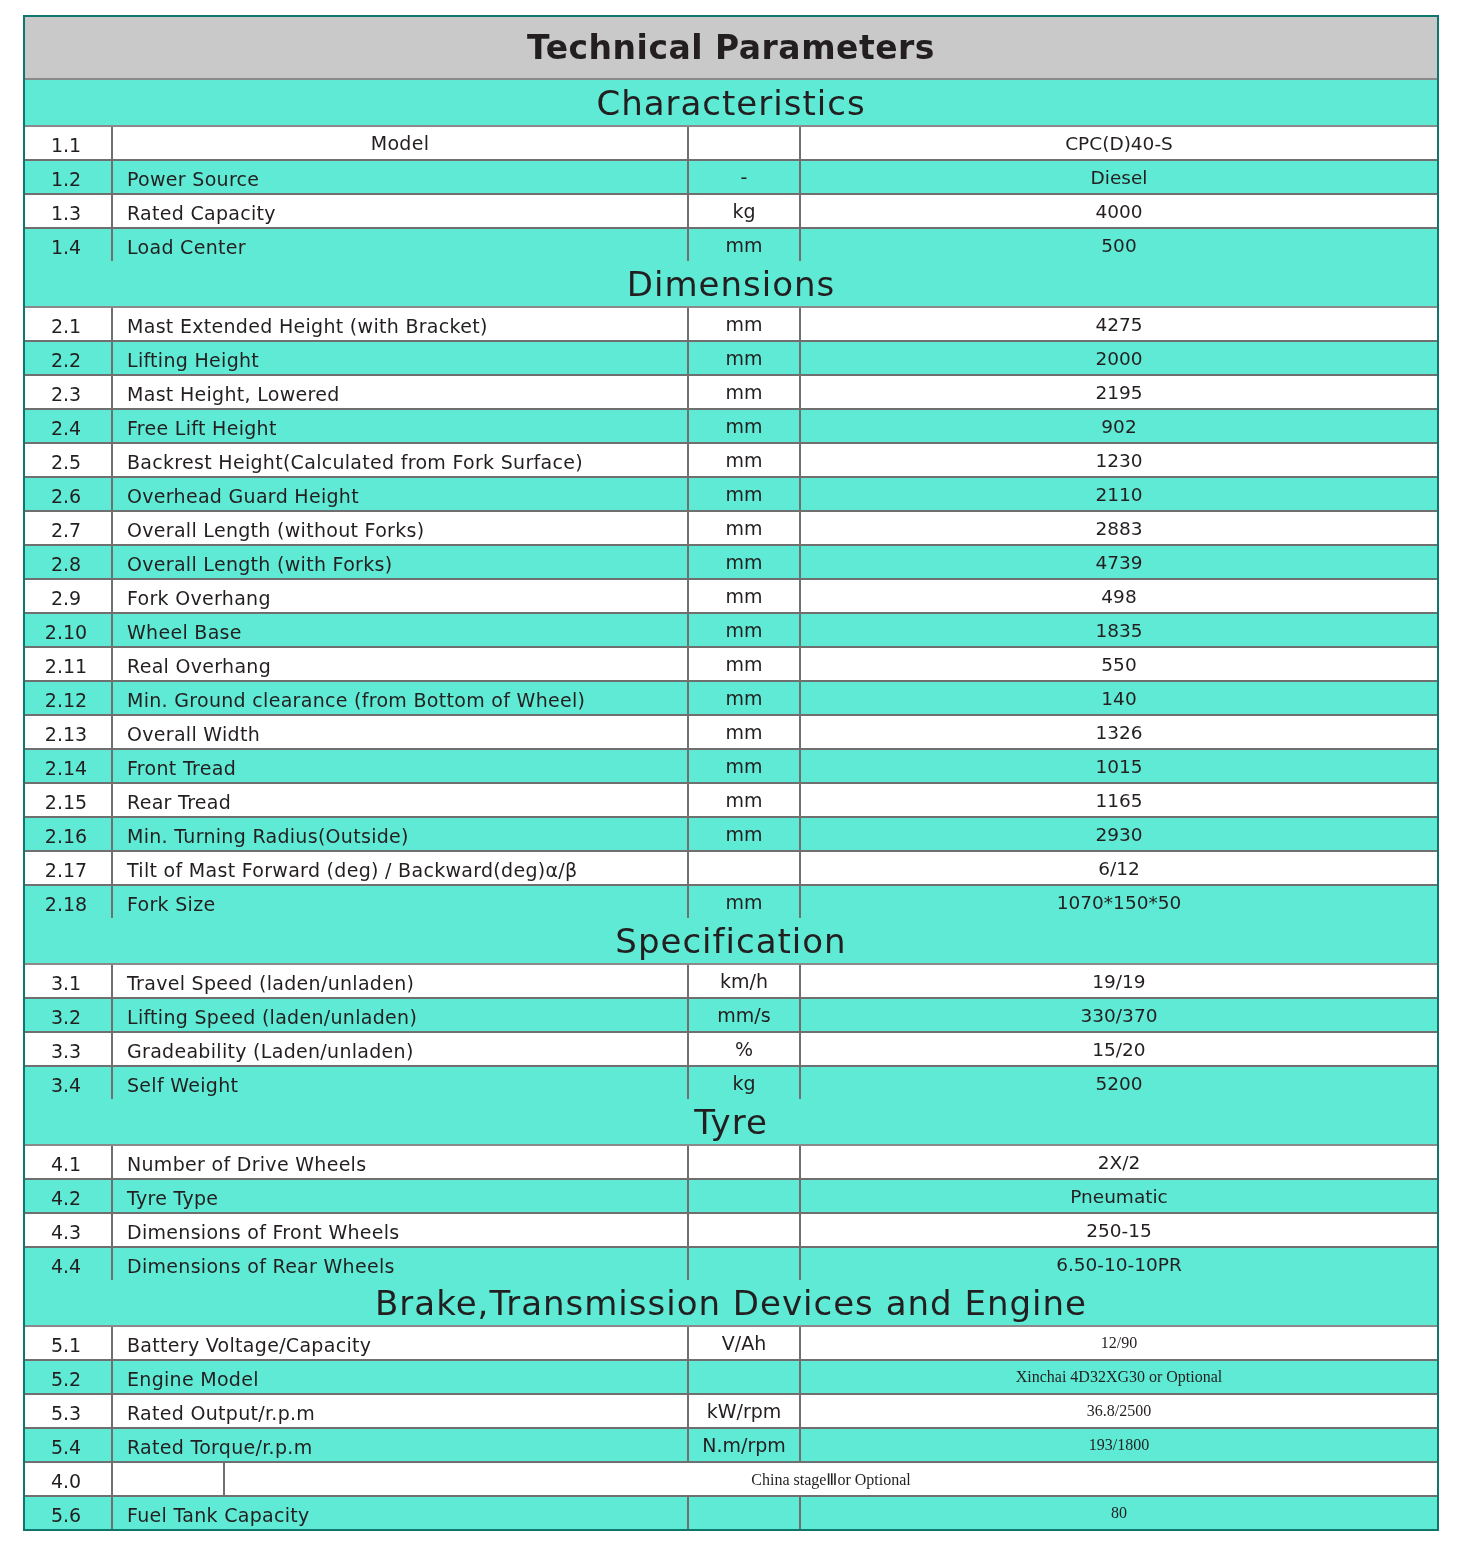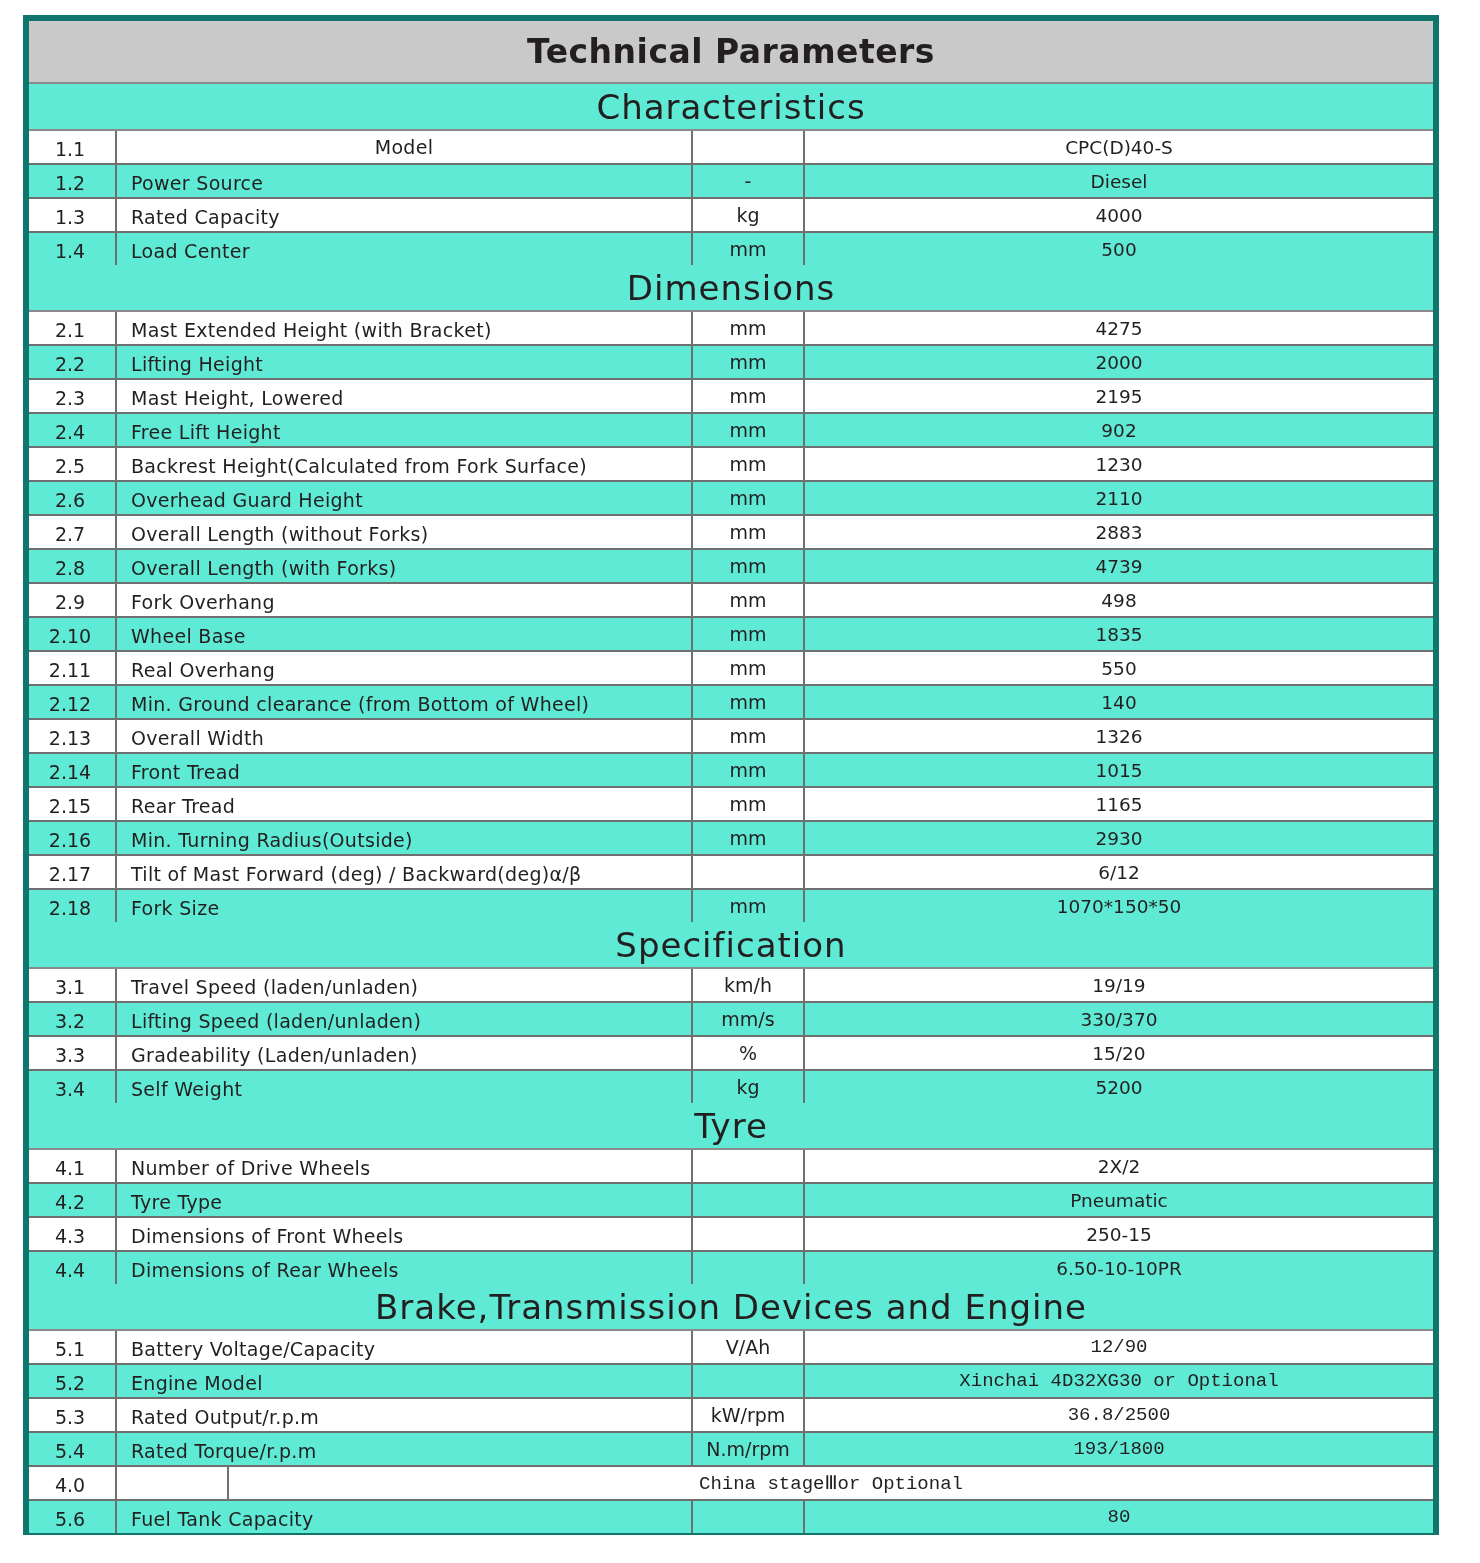--- a/index.html
+++ b/index.html
@@ -1,19 +1,19 @@
 <!DOCTYPE html>
 <html><head>
 <meta charset="utf-8">
 <style>
   html, body { margin: 0; padding: 0; background: #ffffff; }
   body { width: 1480px; height: 1563px; position: relative; font-family: "Liberation Sans", sans-serif; color: #231f20; }
   #sheet {
     position: absolute; left: 23px; top: 15px; width: 1416px;
-    border: 6px solid #0f766e; box-sizing: border-box; border-bottom-width: 2px;
+    border: 2px solid #0f766e; box-sizing: border-box; border-bottom-width: 2px;
   }
   .title-row {
     height: 61px; background: #c9c9ca; border-bottom: 2px solid #8a8a8a;
     display: flex; align-items: center; justify-content: center;
     font-family: "DejaVu Sans", sans-serif; font-weight: bold; font-size: 33px; letter-spacing: 0.5px;
     color: #231f20;
   }
   .section-row {
     height: 45px; background: #5eead4; border-bottom: 2px solid #8a8a8a;
     display: flex; align-items: center; justify-content: center;
@@ -25,21 +25,21 @@
   }
   .data-row.white { background: #ffffff; }
   .data-row.gray { background: #5eead4; }
   .data-row:last-child { border-bottom: none; }
   .cell { display: flex; align-items: center; box-sizing: border-box; white-space: nowrap; overflow: hidden; }
   .c-no { width: 88px; justify-content: center; border-right: 2px solid #6f6f6f; padding-top: 4px; padding-right: 4px; }
   .c-param { width: 576px; justify-content: flex-start; padding-left: 14px; border-right: 2px solid #6f6f6f; padding-top: 4px; letter-spacing: 0.3px; }
   .c-param.center { justify-content: center; padding-left: 0; padding-top: 0; }
   .c-unit { width: 112px; justify-content: center; border-right: 2px solid #6f6f6f; }
   .c-val { flex: 1; justify-content: center; font-size: 18.5px; }
-  .c-val.narrow { font-family: Liberation Mono, monospace; font-size: 19px; }
+  .c-val.narrow { font-family: Liberation Serif, serif; font-size: 16px; }
   .section-block { }
 </style>
 </head>
 <body>
 
 <div id="sheet">
   <div class="title-row">Technical Parameters</div>
   <div id="sections">
       <div class="section-block">
         <div class="section-row">Characteristics</div>

